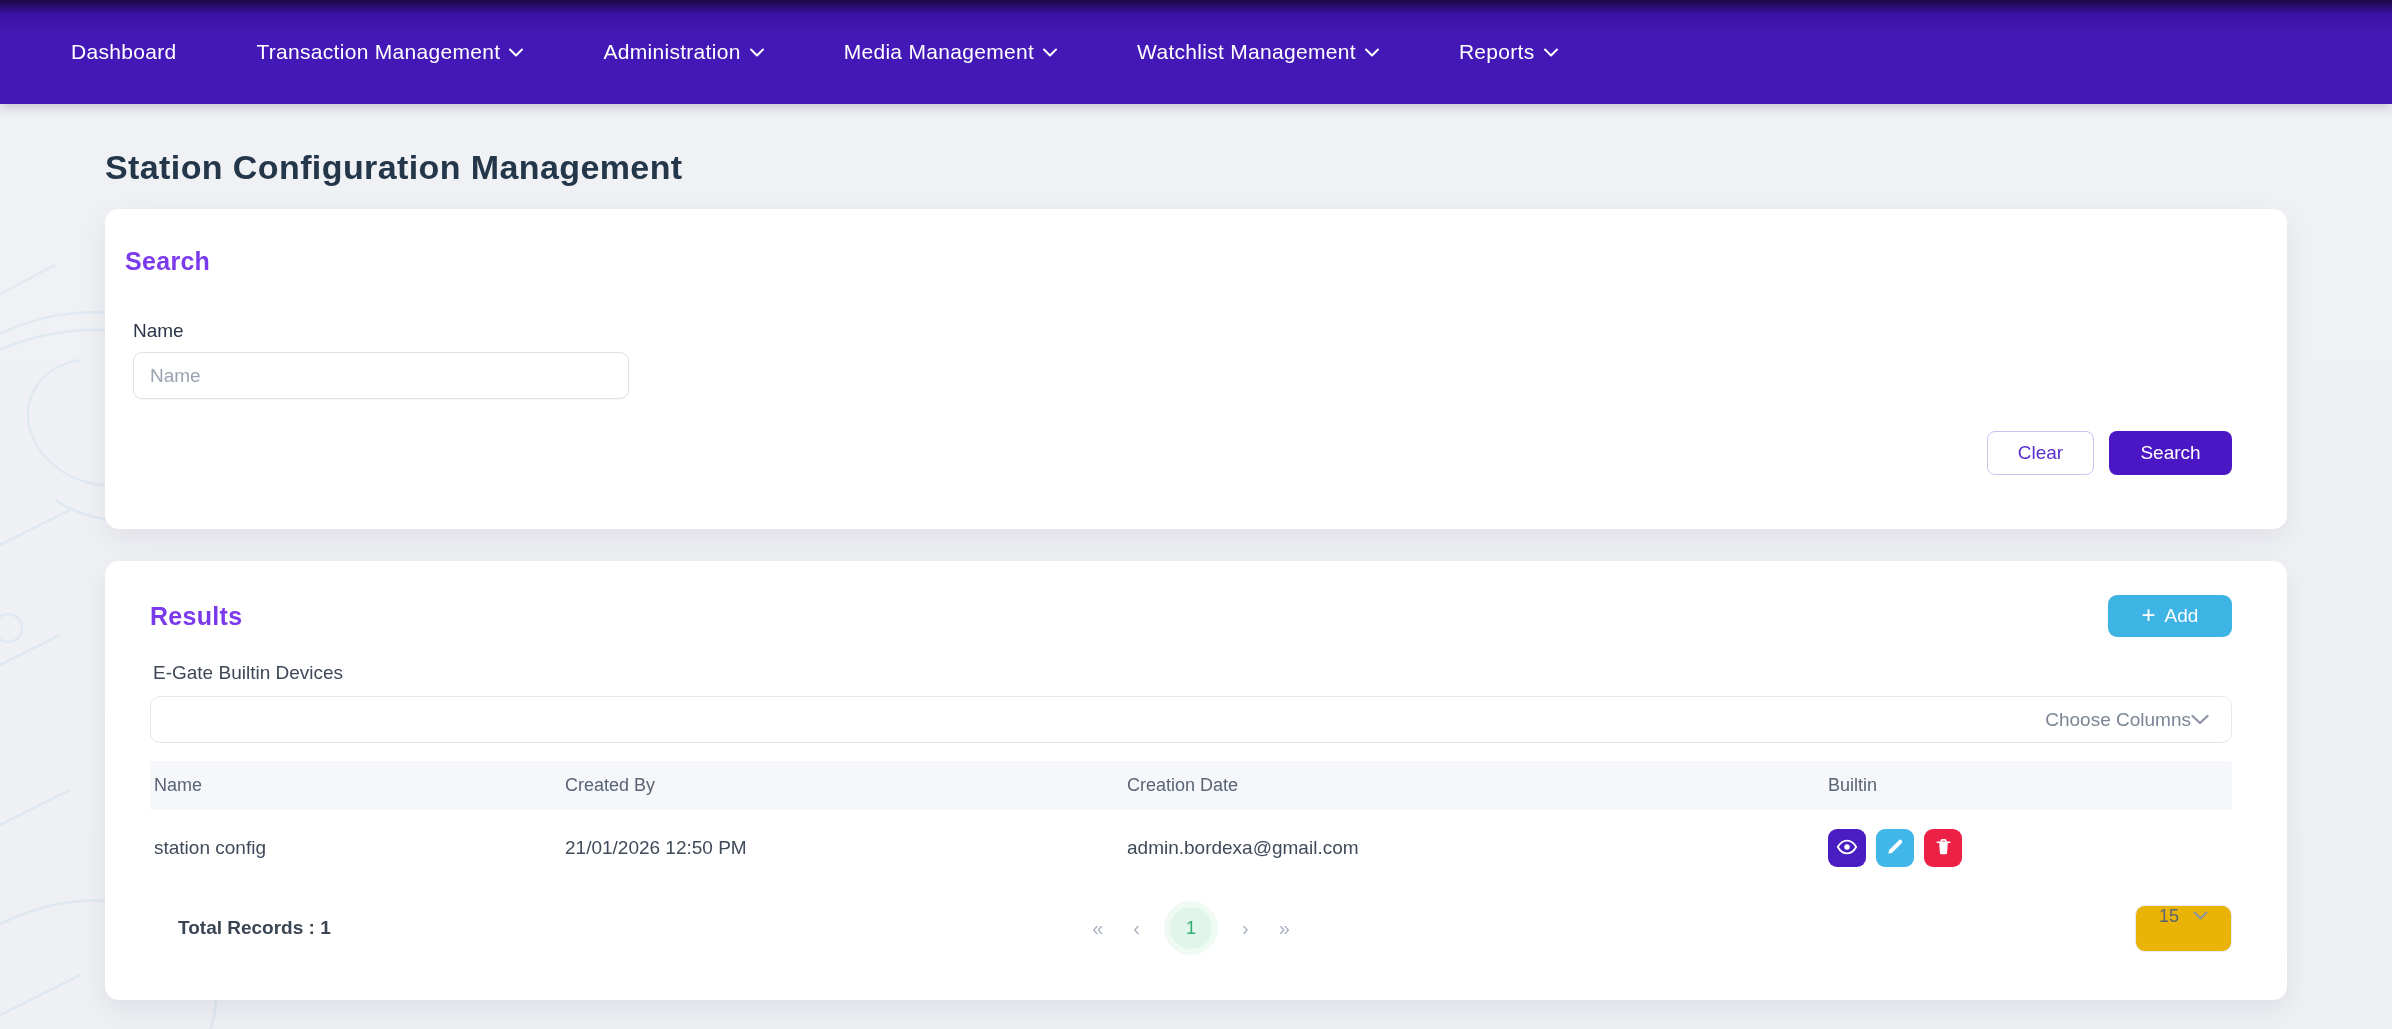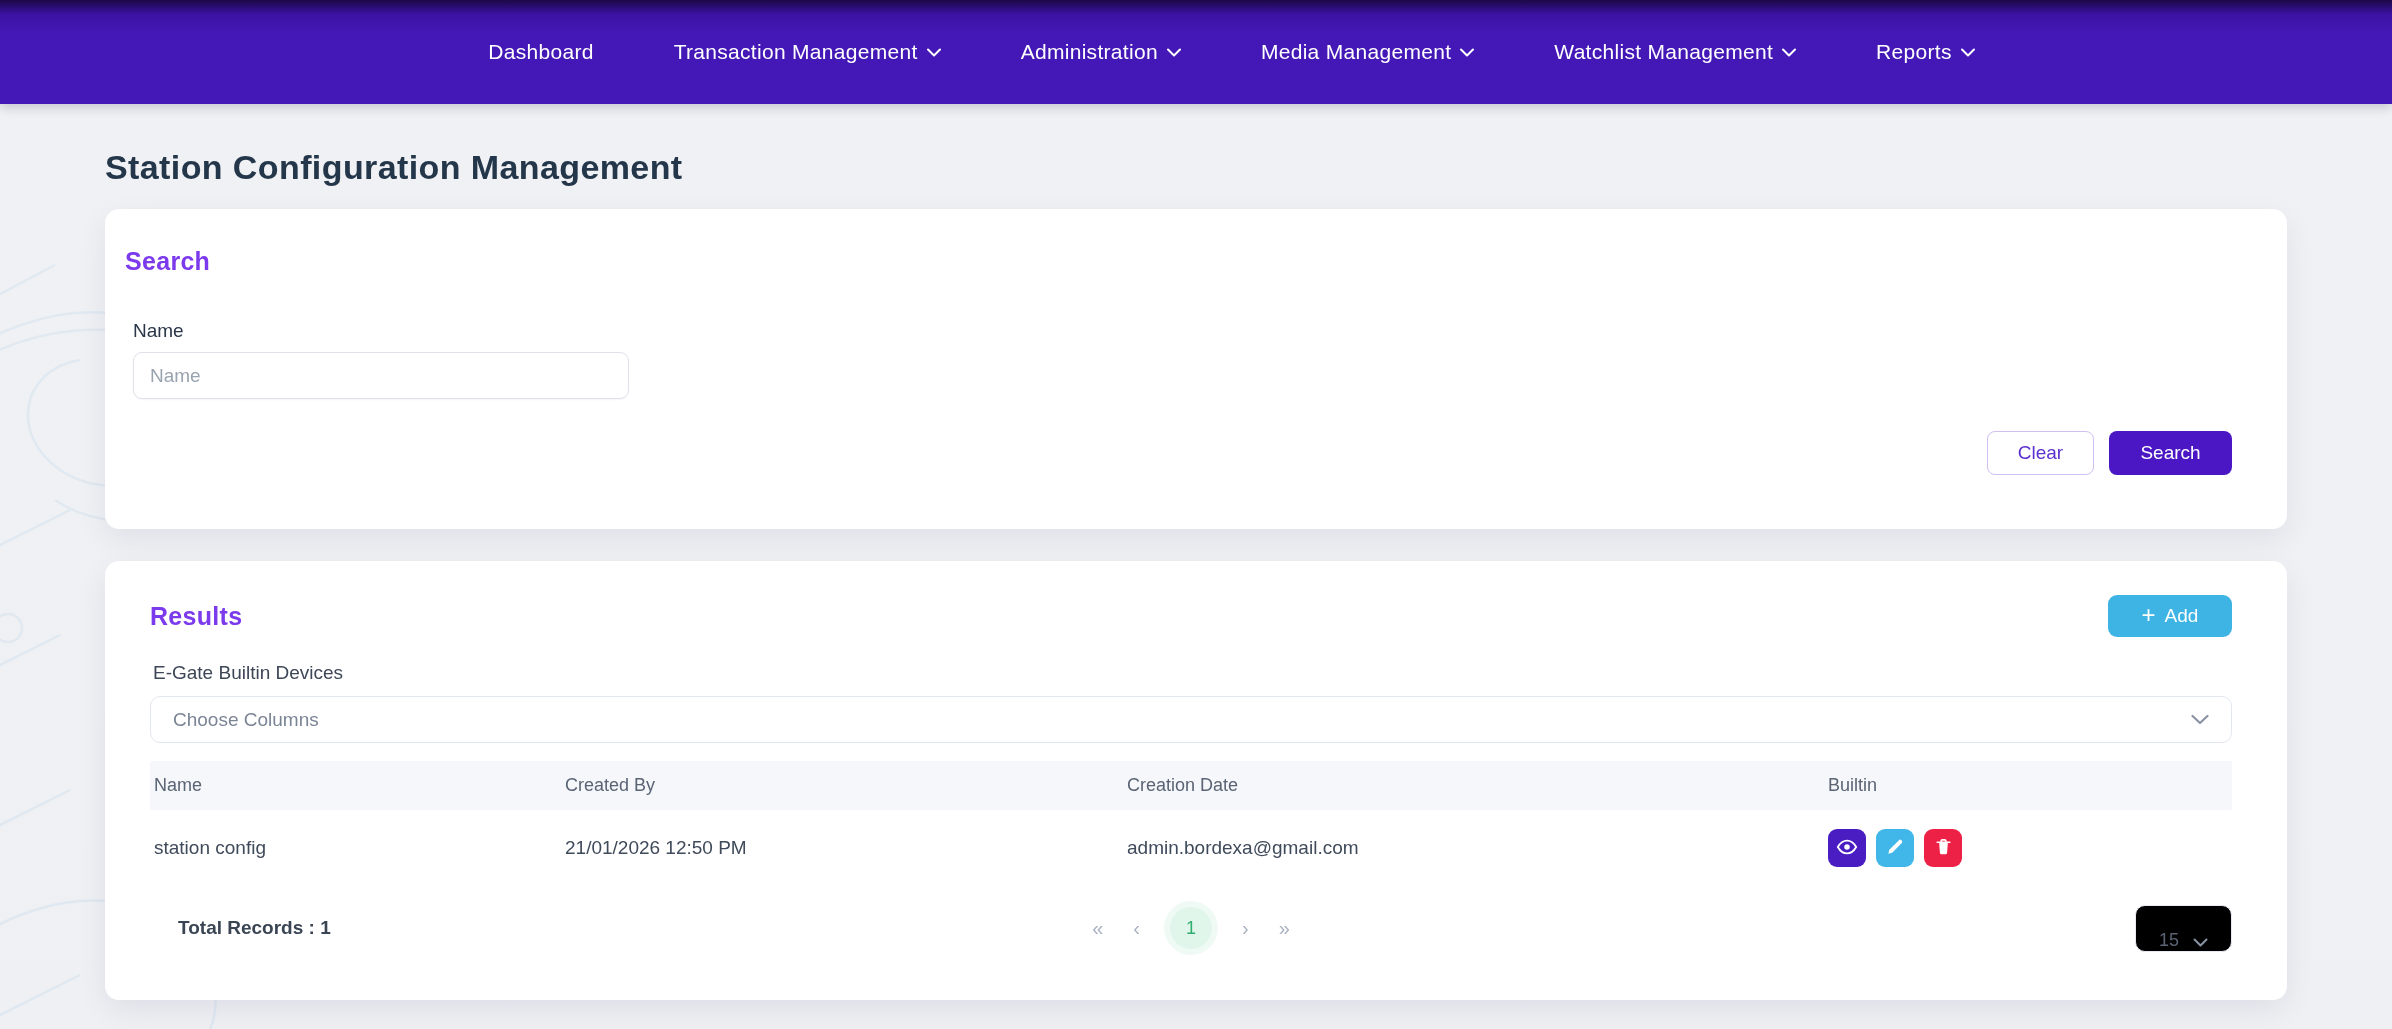--- a/index.html
+++ b/index.html
@@ -13,21 +13,20 @@
   
   .bg-pattern { position:absolute; left:0; top:250px; z-index:0; opacity:.5; pointer-events:none; }
   
   .navbar {
     position:relative; z-index:2;
     height:104px; width:100%;
     background:linear-gradient(180deg,#1d0847 0%,#3b12a4 14%,#4418b6 32%,#4418b6 100%);
     display:flex; align-items:center;
     padding-left:71px; gap:80px;
     box-shadow:0 4px 10px rgba(20,10,60,.18);
-    justify-content:center;
   }
   .nav-item {
     color:#ffffff; font-size:21px; letter-spacing:.3px;
     display:flex; align-items:center; gap:9px; cursor:pointer;
     white-space:nowrap;
   }
   .nav-item svg { display:block; }
   
   .content { position:relative; z-index:1; padding:0 105px; }
   .page-title {
@@ -71,21 +70,21 @@
   .results-header { display:flex; align-items:center; justify-content:space-between; }
   .btn-add {
     width:124px; height:42px; border-radius:9px;
     background:#3db4e4; color:#ffffff; font-size:19px; gap:9px;
   }
   .btn-add .plus { font-size:24px; font-weight:400; line-height:1; margin-top:-2px; }
   .devices-label { margin-top:25px; margin-left:3px; font-size:19px; color:#3d4757; }
   .select-box {
     margin-top:12px; height:47px;
     border:1px solid #e3e7ee; border-radius:10px;
-    display:flex; align-items:center; justify-content:space-between;
+    display:flex; align-items:center; justify-content:flex-end;
     padding:0 22px; cursor:pointer; background:#fff;
   }
   .select-box .select-text { font-size:19px; color:#7b8595; }
   
   .table { margin-top:18px; }
   .t-row { display:grid; grid-template-columns:411px 562px 701px 1fr; align-items:center; }
   .t-head { background:#f5f7fa; height:49px; border-radius:2px; }
   .t-head .t-cell { font-size:18px; color:#5a6474; }
   .t-cell { padding-left:4px; }
   .t-data { height:76px; }
@@ -108,22 +107,22 @@
   .page-arrow { font-size:20px; color:#a9b2c0; cursor:pointer; line-height:1; }
   .page-current {
     width:42px; height:42px; border-radius:50%;
     background:#e1f6eb; color:#2fae6e; font-size:18px;
     display:flex; align-items:center; justify-content:center; cursor:pointer;
     box-shadow:0 0 0 6px rgba(225,246,235,.55);
   }
   .page-size-wrap { display:flex; justify-content:flex-end; }
   .page-size {
     width:97px; height:47px; border:1px solid #e7eaf0; border-radius:10px;
-    display:flex; align-items:flex-end; justify-content:center; gap:14px;
-    background:#000000; cursor:pointer;
+    display:flex; align-items:flex-start; justify-content:center; gap:14px;
+    background:#eab308; cursor:pointer;
   }
   .page-size .ps-value { font-size:18px; color:#5a6474; }
 </style>
 </head>
 <body>
 
 <svg class="bg-pattern" width="480" height="780" viewBox="0 0 480 780" fill="none">
   <g stroke="#b9d4ea" stroke-width="2.5" fill="none" opacity="0.55">
     <path d="M -60 120 C 40 40, 180 40, 200 140 C 215 220, 120 260, 60 220 C 10 185, 20 120, 80 110"></path>
     <path d="M -80 150 C 30 50, 200 60, 225 160 C 245 255, 130 300, 55 250"></path>

